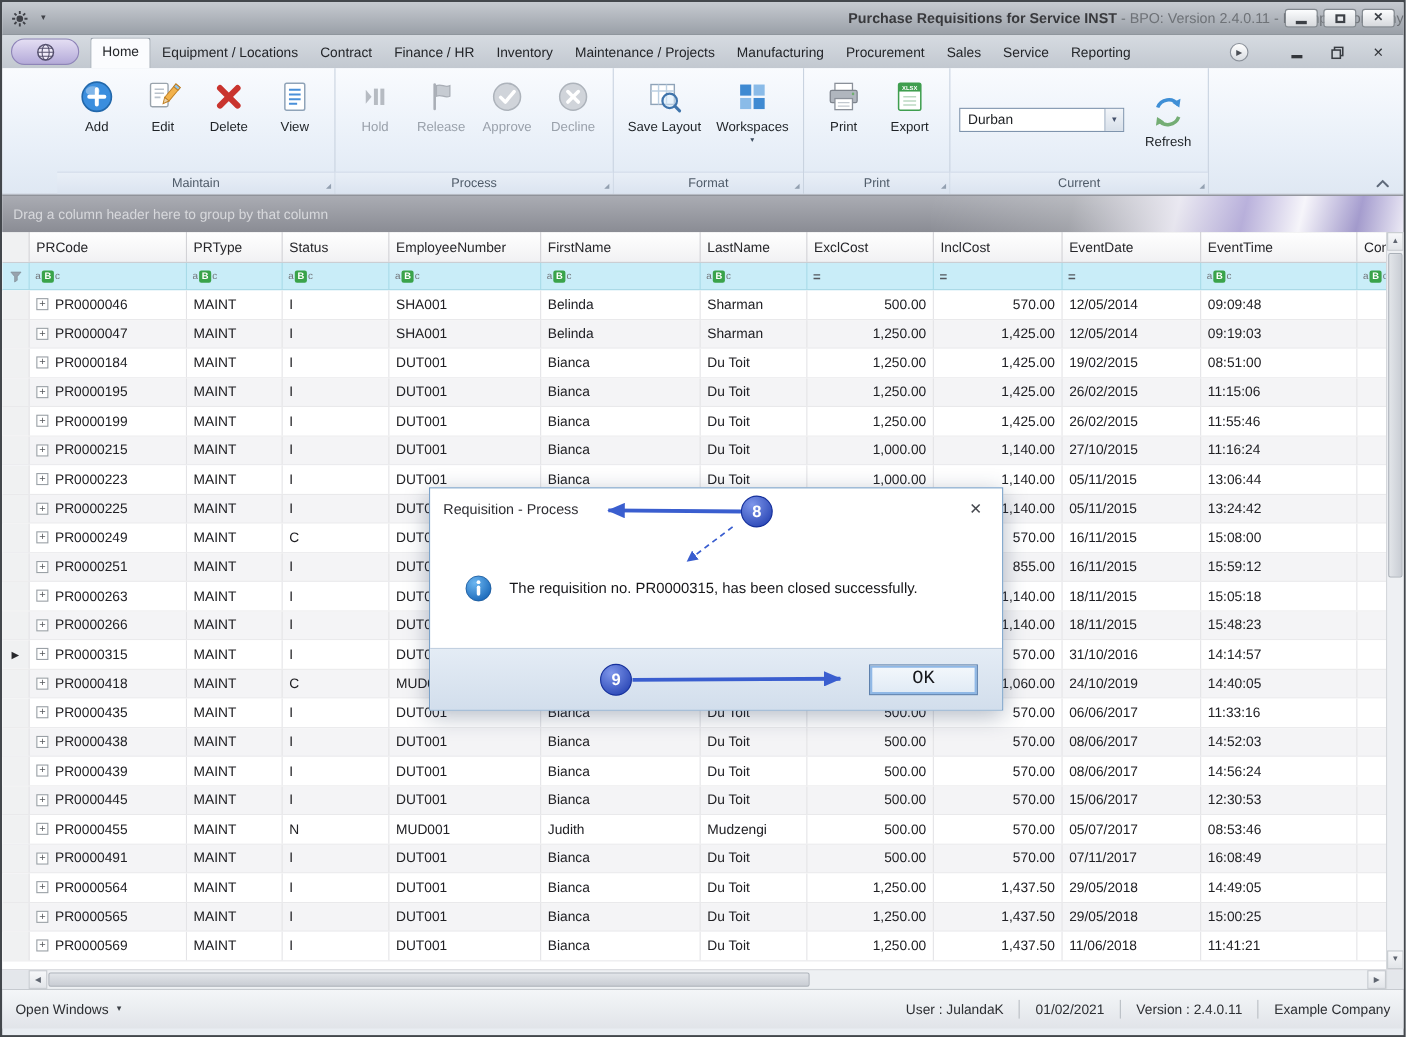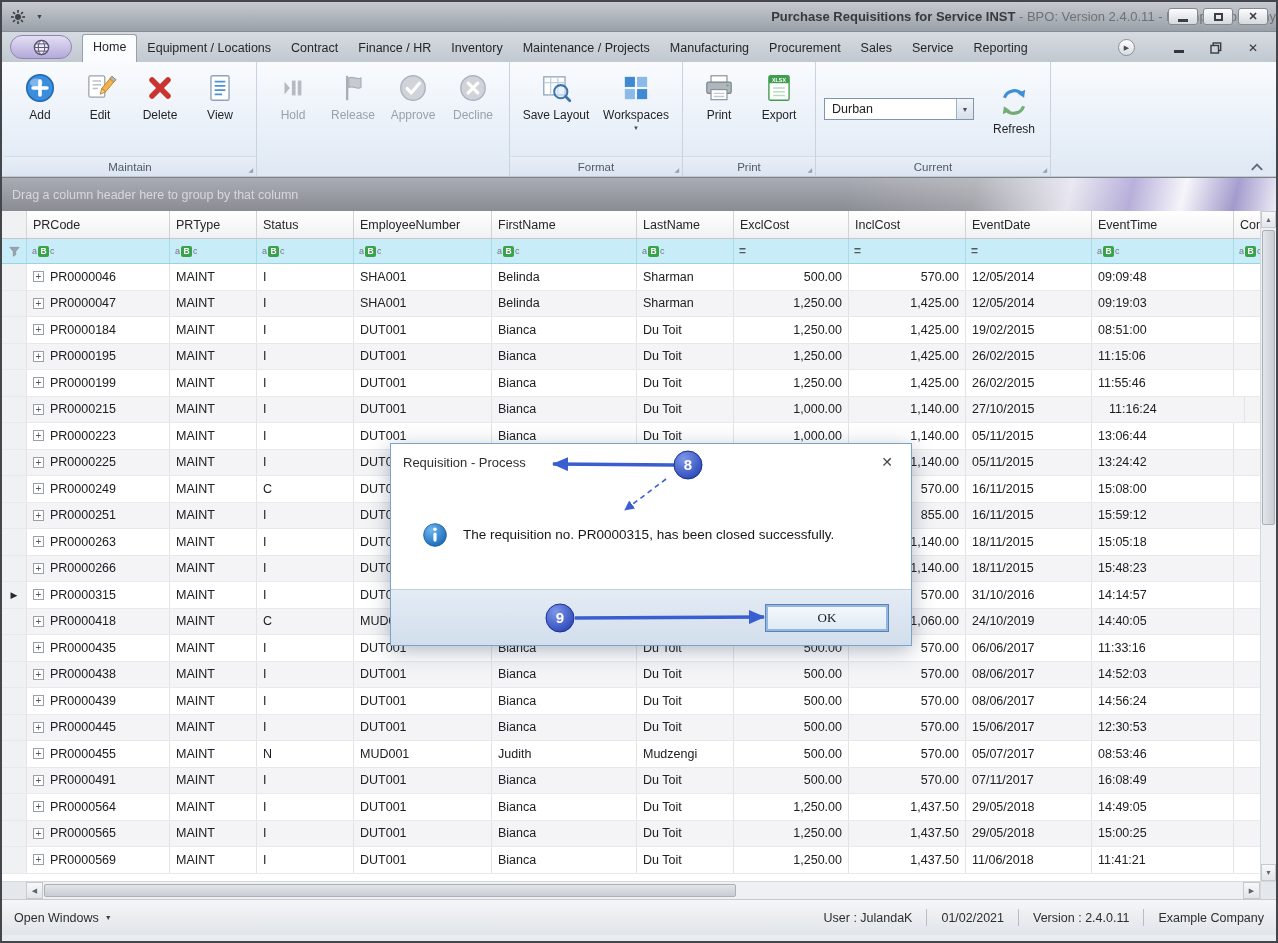--- a/index.html
+++ b/index.html
@@ -27,21 +27,21 @@
   .tabs{display:flex;align-items:flex-end;overflow:hidden;max-width:1048px;}
   .tab{padding:5px 10px 7px;font-size:12.5px;color:#24262a;white-space:nowrap;flex:none;}
   .tab.active{background:#fbfcfe;border:1px solid #98a0aa;border-bottom:none;border-radius:3px 3px 0 0;padding-bottom:8px;}
   .tab-scroll{position:absolute;left:1116px;top:7px;width:17px;height:17px;border-radius:50%;border:1px solid #8a9099;background:linear-gradient(#ffffff,#d8dce1);font-size:7px;color:#4a4e55;display:flex;align-items:center;justify-content:center;}
   .mdi{position:absolute;right:18px;top:9px;display:flex;align-items:center;gap:26px;}
   .mdi-it{color:#33363b;font-size:12px;display:flex;align-items:center;}
   .gl-min2{width:10px;height:3px;background:#33363b;margin-top:6px;display:block;}
   .mdi-it svg{width:12px;height:12px;display:block;}
 
   
-  .ribbon{height:115px;background:linear-gradient(#f9fbfe,#e8eff8 65%,#dfe8f3);border-bottom:1px solid #c2cad6;position:relative;}
+  .ribbon{height:115px;background:linear-gradient(#f9fbfe,#e8eff8 65%,#dfe8f3);border-bottom:1px solid #c2cad6;position:relative;padding-left:48px;}
   .rgroups{display:flex;align-items:stretch;height:100%;padding-left:2px;}
   .rgroup{display:flex;flex-direction:column;border-right:1px solid #c9d3e0;}
   .rg-buttons{flex:1;display:flex;align-items:flex-start;padding:6px 8px 0;gap:4px;}
   .rg-buttons.center{align-items:center;padding-top:0;gap:12px;}
   .rbtn{width:56px;display:flex;flex-direction:column;align-items:center;padding-top:3px;}
   .rbtn.wide{width:76px;}
   .ricon{width:34px;height:34px;margin-bottom:4px;display:block;}
   .ricon svg{width:100%;height:100%;display:block;}
   .rlabel{font-size:12px;color:#1e2226;text-align:center;line-height:1.15;}
   .rbtn.disabled .rlabel{color:#9aa1ab;}
@@ -105,21 +105,21 @@
 
   
   .dialog{position:absolute;left:388px;top:441px;width:522px;height:203px;background:#ffffff;border:1px solid #7ba2c9;box-shadow:0 5px 20px rgba(35,55,85,0.35);z-index:50;display:flex;flex-direction:column;}
   .dlg-title{height:36px;display:flex;align-items:center;padding:0 12px;font-size:13px;color:#2e2e33;}
   .dlg-close{margin-left:auto;font-size:14px;color:#46494f;width:24px;text-align:center;}
   .dlg-body{flex:1;display:flex;align-items:center;padding-left:30px;padding-right:14px;gap:14px;}
   .info-icon{width:28px;height:28px;flex:none;display:block;}
   .info-icon svg{width:100%;height:100%;display:block;}
   .dlg-msg{font-size:13.5px;color:#17171a;}
   .dlg-footer{height:56px;background:linear-gradient(#e4ecf5,#d2deec);border-top:1px solid #c2d0e0;display:flex;align-items:center;justify-content:flex-end;padding:0 22px;}
-  .ok-btn{width:124px;height:28px;background:linear-gradient(#f4f8fc,#dfeaf5);border:1px solid #5e81ad;box-shadow:inset 0 0 0 2px #8fb8e6;font-size:13px;color:#15161a;font-family:Liberation Serif, serif;}
+  .ok-btn{width:99px;height:28px;background:linear-gradient(#f4f8fc,#dfeaf5);border:1px solid #5e81ad;box-shadow:inset 0 0 0 2px #8fb8e6;font-size:17px;color:#15161a;font-family:Liberation Mono, monospace;}
 
   
   .annot{position:absolute;left:0;top:0;z-index:60;pointer-events:none;}
 </style>
 </head>
 <body>
 
 <div class="window">
 
   <div class="titlebar">
@@ -273,20 +273,24 @@
             <div class="rbtn disabled">
               <span class="ricon">
                 <svg viewBox="0 0 32 32">
                   <circle cx="16" cy="16" r="11.5" fill="#d0d4da" stroke="#adb3bb" stroke-width="1.3"></circle>
                   <path d="M11.5 11.5l9 9M20.5 11.5l-9 9" stroke="#ffffff" stroke-width="3" stroke-linecap="round"></path>
                 </svg>
               </span>
               <span class="rlabel">Decline</span>
             </div>
           </div>
+          <div class="rg-label">
+            <span>Process</span>
+            <span class="launcher">◢</span>
+          </div>
         </div>
         <div class="rgroup">
           <div class="rg-buttons">
             <div class="rbtn wide">
               <span class="ricon">
                 <svg viewBox="0 0 32 32">
                   <rect x="4.5" y="5.5" width="20" height="17" fill="#ffffff" stroke="#8fa3b8" stroke-width="1.2"></rect>
                   <path d="M4.5 11h20M11 5.5v17M17.8 5.5v17" stroke="#bcd0e2" stroke-width="1.2"></path>
                   <circle cx="20.5" cy="19.5" r="6.2" fill="rgba(214,233,249,0.55)" stroke="#3f74ab" stroke-width="1.9"></circle>
                   <path d="M25 24l4 4" stroke="#3f74ab" stroke-width="2.6" stroke-linecap="round"></path>
@@ -560,21 +564,21 @@
               <span class="ctext">PR0000215</span>
             </div>
             <div class="gcell" style="width: 87px; flex: 0 0 87px;">MAINT</div>
             <div class="gcell" style="width: 97px; flex: 0 0 97px;">I</div>
             <div class="gcell" style="width: 138px; flex: 0 0 138px;">DUT001</div>
             <div class="gcell" style="width: 145px; flex: 0 0 145px;">Bianca</div>
             <div class="gcell" style="width: 97px; flex: 0 0 97px;">Du Toit</div>
             <div class="gcell num" style="width: 115px; flex: 0 0 115px;">1,000.00</div>
             <div class="gcell num" style="width: 117px; flex: 0 0 117px;">1,140.00</div>
             <div class="gcell" style="width: 126px; flex: 0 0 126px;">27/10/2015</div>
-            <div class="gcell" style="width: 142px; flex: 0 0 142px; margin-left: 11px;">11:16:24</div>
+            <div class="gcell" style="width: 142px; flex: 0 0 142px;">11:16:24</div>
             <div class="gcell" style="width: 46px; flex: 0 0 46px;"></div>
           </div>
           <div class="grow">
             <div class="gcell gind" style="width: 25px; flex: 0 0 25px;"></div>
             <div class="gcell" style="width: 143px; flex: 0 0 143px;">
               <span class="expand">+</span>
               <span class="ctext">PR0000223</span>
             </div>
             <div class="gcell" style="width: 87px; flex: 0 0 87px;">MAINT</div>
             <div class="gcell" style="width: 97px; flex: 0 0 97px;">I</div>

